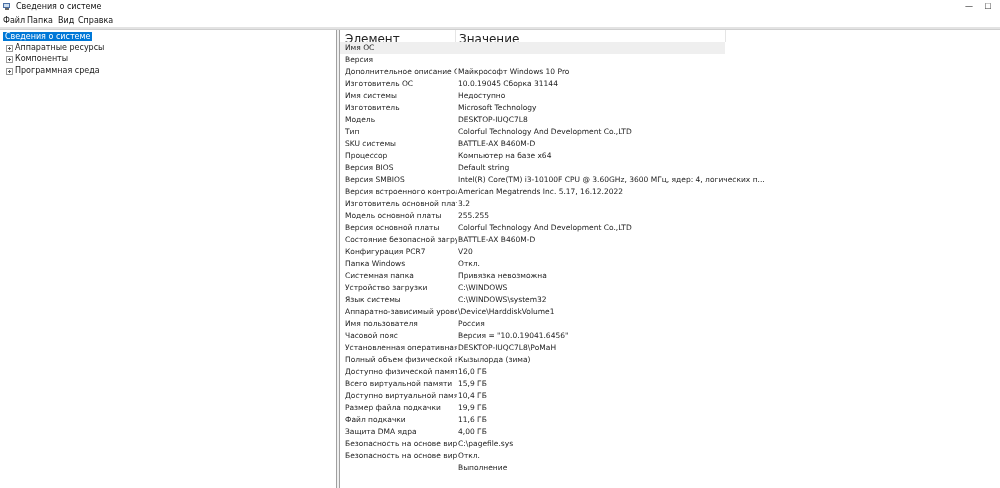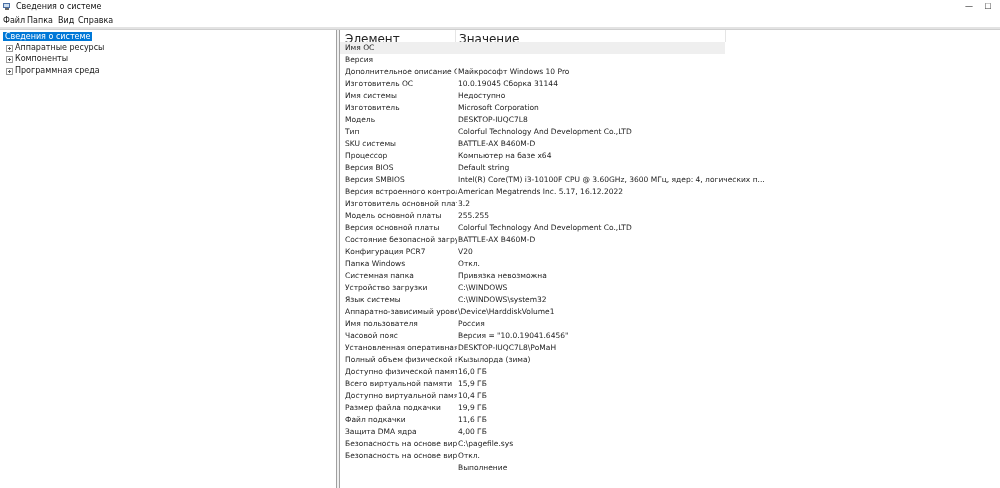--- a/index.html
+++ b/index.html
@@ -91,21 +91,21 @@
       <div class="row">
         <span class="cell-name">Версия</span>
         <span class="cell-value">10.0.19045 Сборка 31144</span>
       </div>
       <div class="row">
         <span class="cell-name">Дополнительное описание ОС</span>
         <span class="cell-value">Недоступно</span>
       </div>
       <div class="row">
         <span class="cell-name">Изготовитель ОС</span>
-        <span class="cell-value">Microsoft Corporation</span>
+        <span class="cell-value">Microsoft Technology</span>
       </div>
       <div class="row">
         <span class="cell-name">Имя системы</span>
         <span class="cell-value">DESKTOP-IUQC7L8</span>
       </div>
       <div class="row">
         <span class="cell-name">Изготовитель</span>
         <span class="cell-value">Colorful Technology And Development Co.,LTD</span>
       </div>
       <div class="row">

